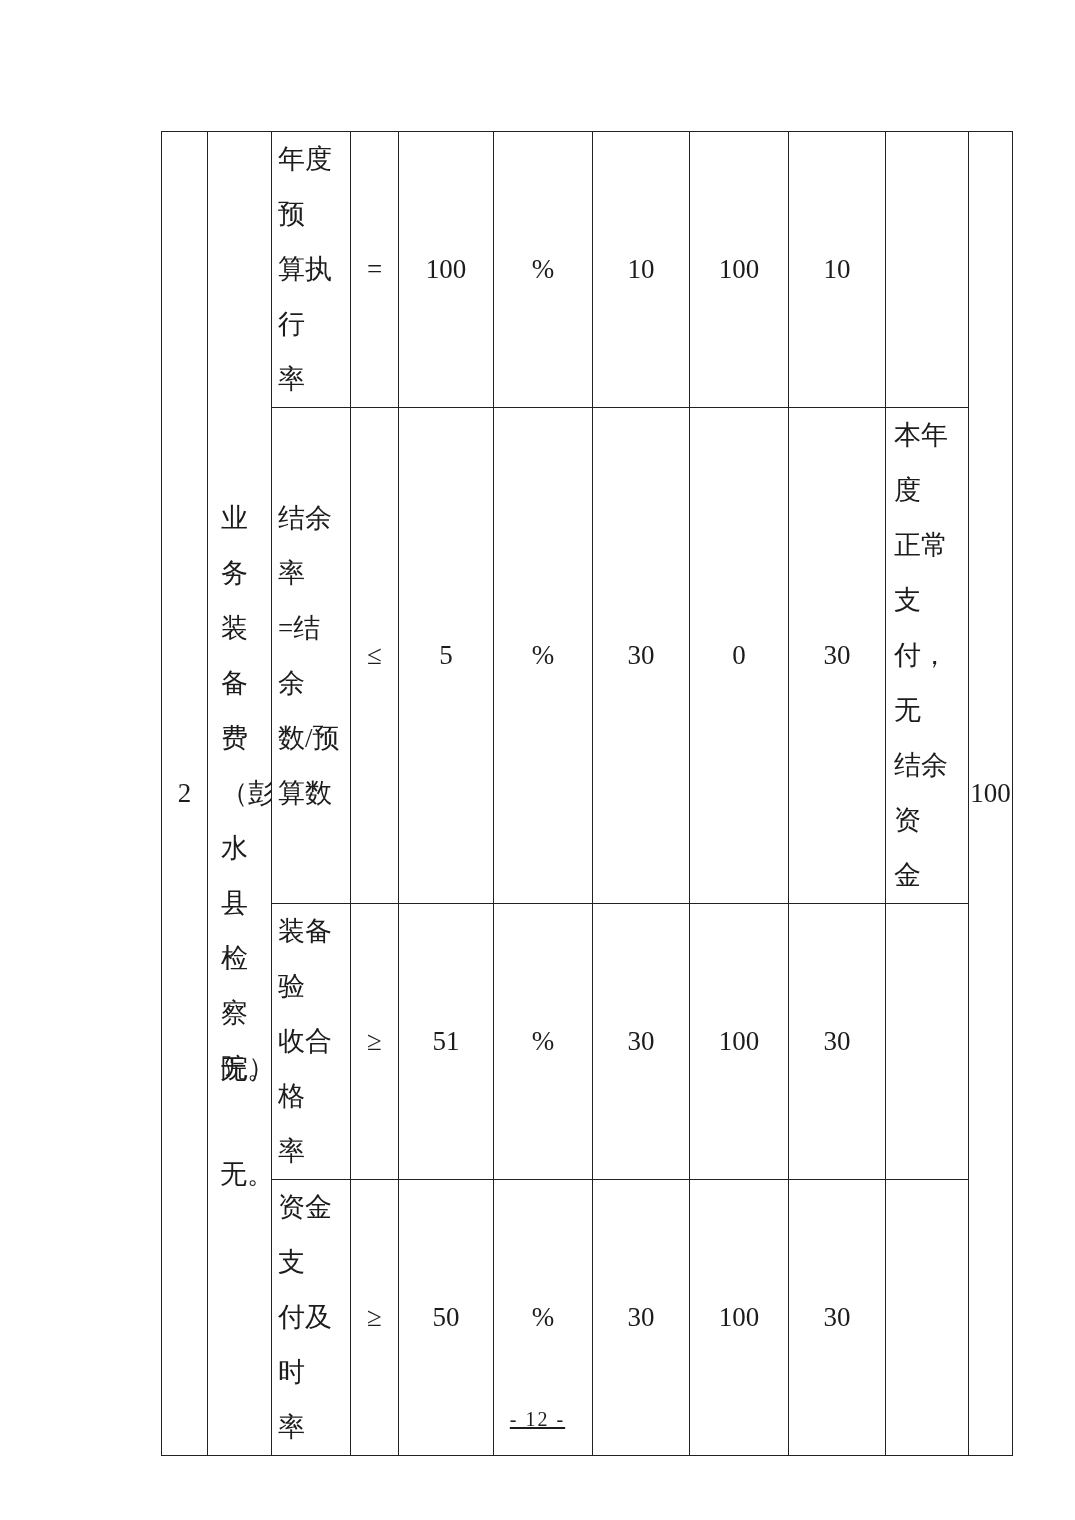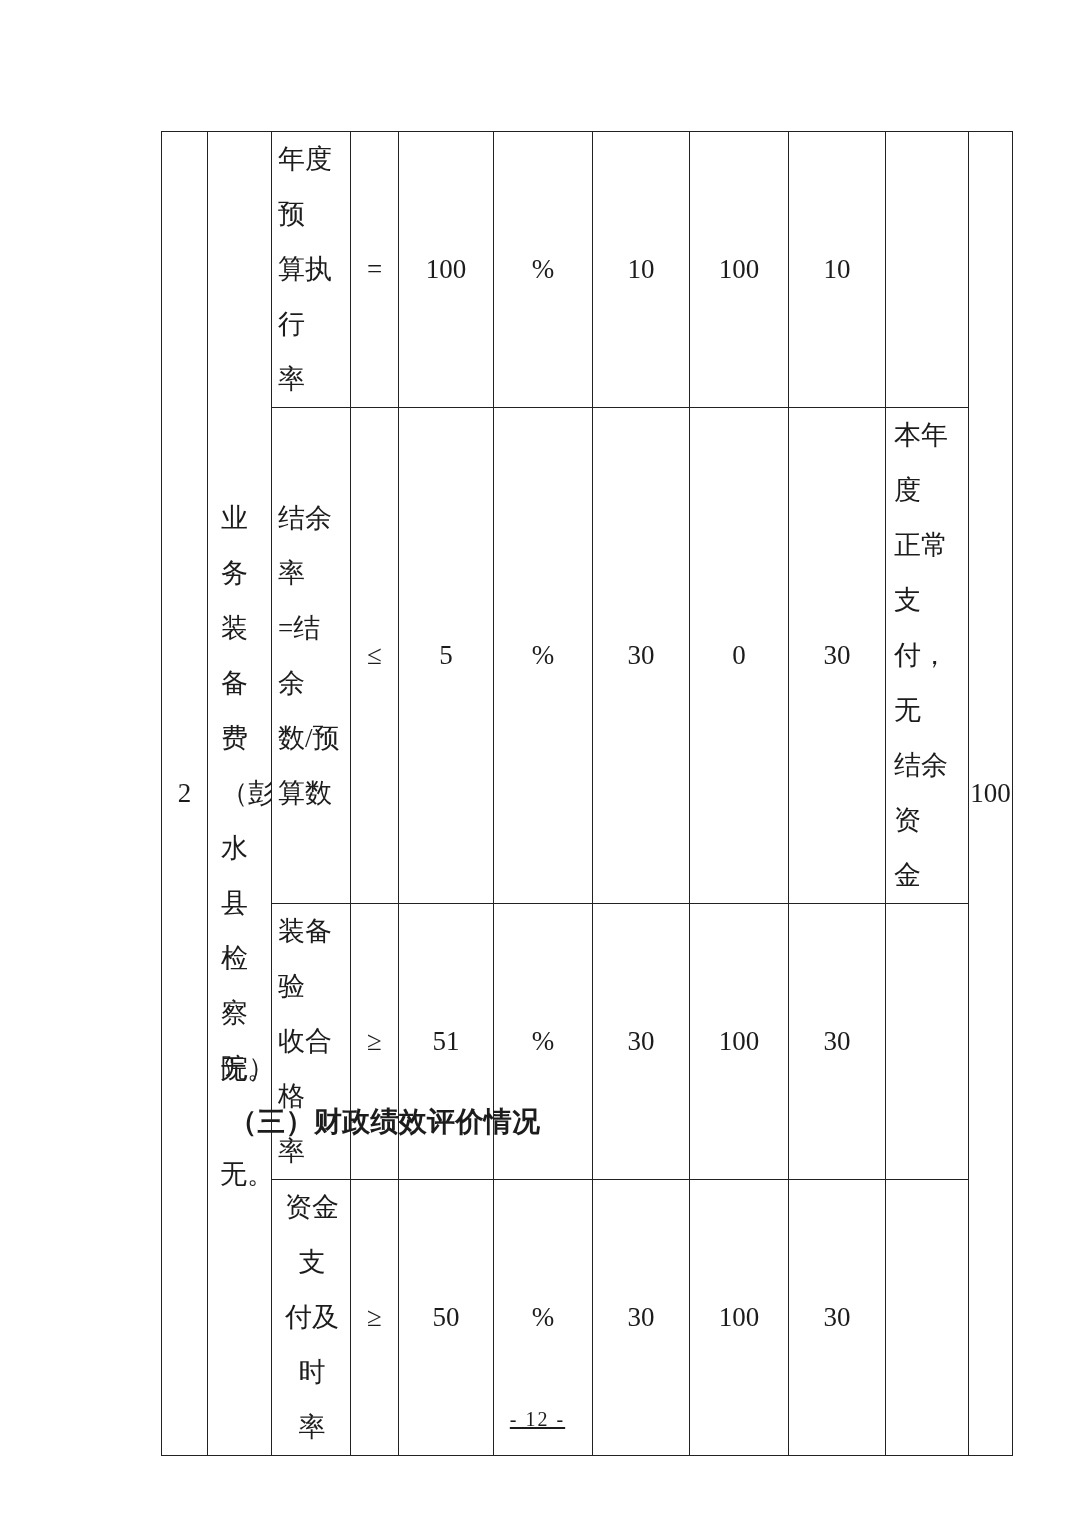--- a/index.html
+++ b/index.html
@@ -32,21 +32,21 @@
     line-height: 55px;
     vertical-align: middle;
     text-align: center;
     padding: 0;
     white-space: pre-line;
     overflow: hidden;
   }
   .perf-table tr.r1 td { height: 170px; }
   .perf-table tr.r2 td { height: 285px; margin-top: 17px; }
   .perf-table tr.r3 td { height: 173px; }
-  .perf-table tr.r4 td { height: 170px; text-align: center; }
+  .perf-table tr.r4 td { height: 170px; }
 
   .perf-table td.cell-left {
     text-align: left;
     padding-left: 6px;
     padding-right: 4px;
   }
   .perf-table td.cell-proj {
     text-align: left;
     padding-left: 13px;
     padding-right: 0;
@@ -183,19 +183,18 @@
         <td>30</td>
         <td>100</td>
         <td>30</td>
         <td class="cell-remark"></td>
       </tr>
     </tbody>
   </table>
 
   <div class="sec-body b2">无。</div>
 
-  <div class="sec-heading h3">（三）财政绩效评价情况</div>
   <div class="sec-body b3">无。</div>
 
 
   <div class="page-number">- 12 -</div>
 
 </div>
 
 </body></html>

